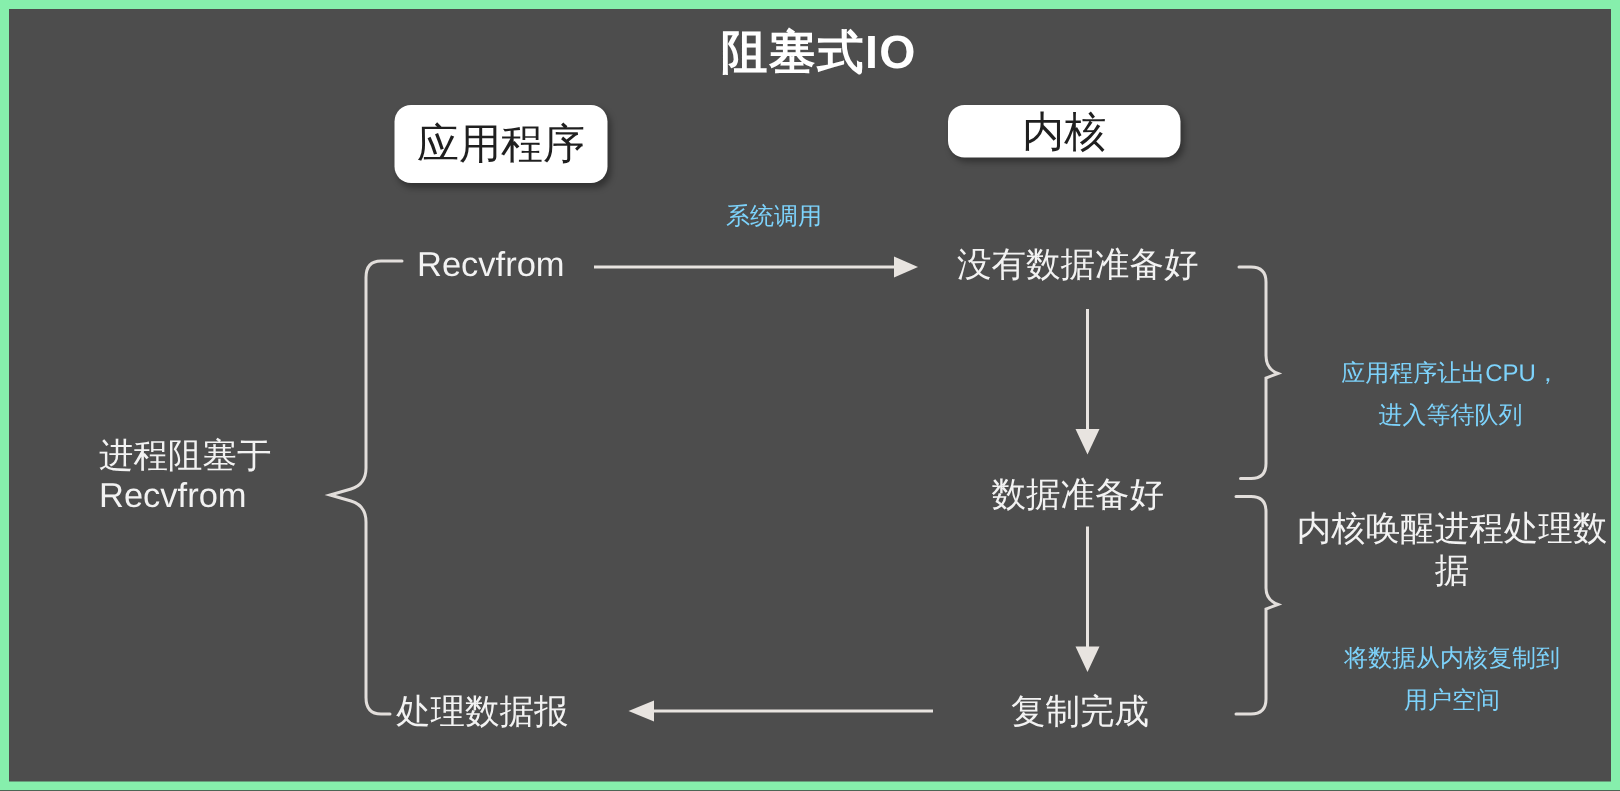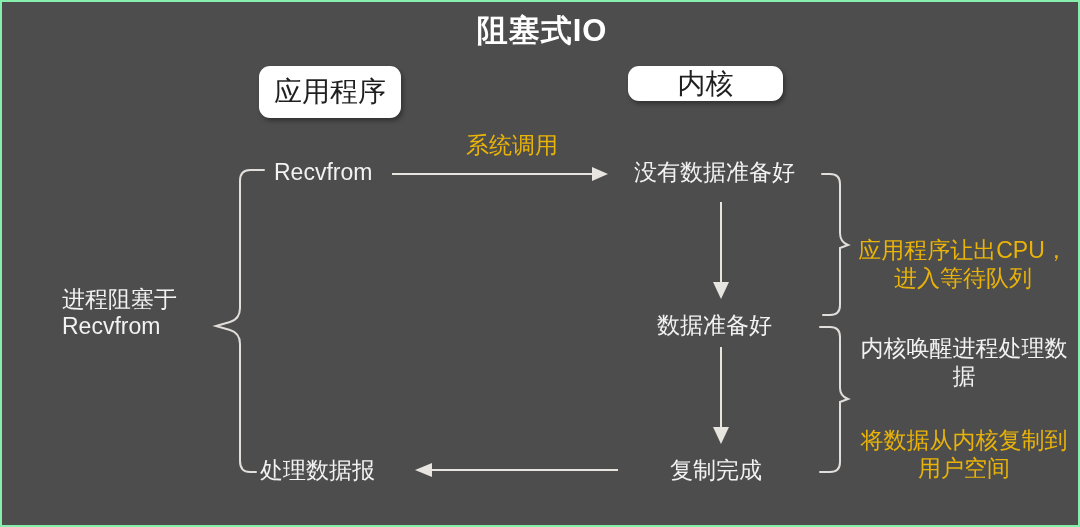--- a/index.html
+++ b/index.html
@@ -5,21 +5,21 @@
   html, body {
     margin: 0;
     padding: 0;
     background: #2a2a2a;
   }
   #canvas {
     position: relative;
     width: 1080px;
     height: 527px;
     background: #4d4d4d;
-    border: 2px solid #86efac;
+    border: 6px solid #86efac;
     box-sizing: border-box;
     font-family: "Liberation Sans", "DejaVu Sans", sans-serif;
     overflow: hidden;
   }
 
   .title {
     position: absolute;
     left: 0;
     top: 8px;
     width: 1080px;
@@ -49,22 +49,22 @@
     position: absolute;
     color: #f2f2f2;
     font-size: 23px;
     white-space: nowrap;
     line-height: 1.18;
   }
   .label.center { text-align: left; }
 
   .label-green {
     position: absolute;
-    color: #eab308;
-    font-size: 23px;
+    color: #7dd3fc;
+    font-size: 16px;
     line-height: 1.22;
     text-align: center;
   }
 
   .label-white-wrap {
     position: absolute;
     color: #f2f2f2;
     font-size: 23px;
     line-height: 1.22;
     text-align: center;

